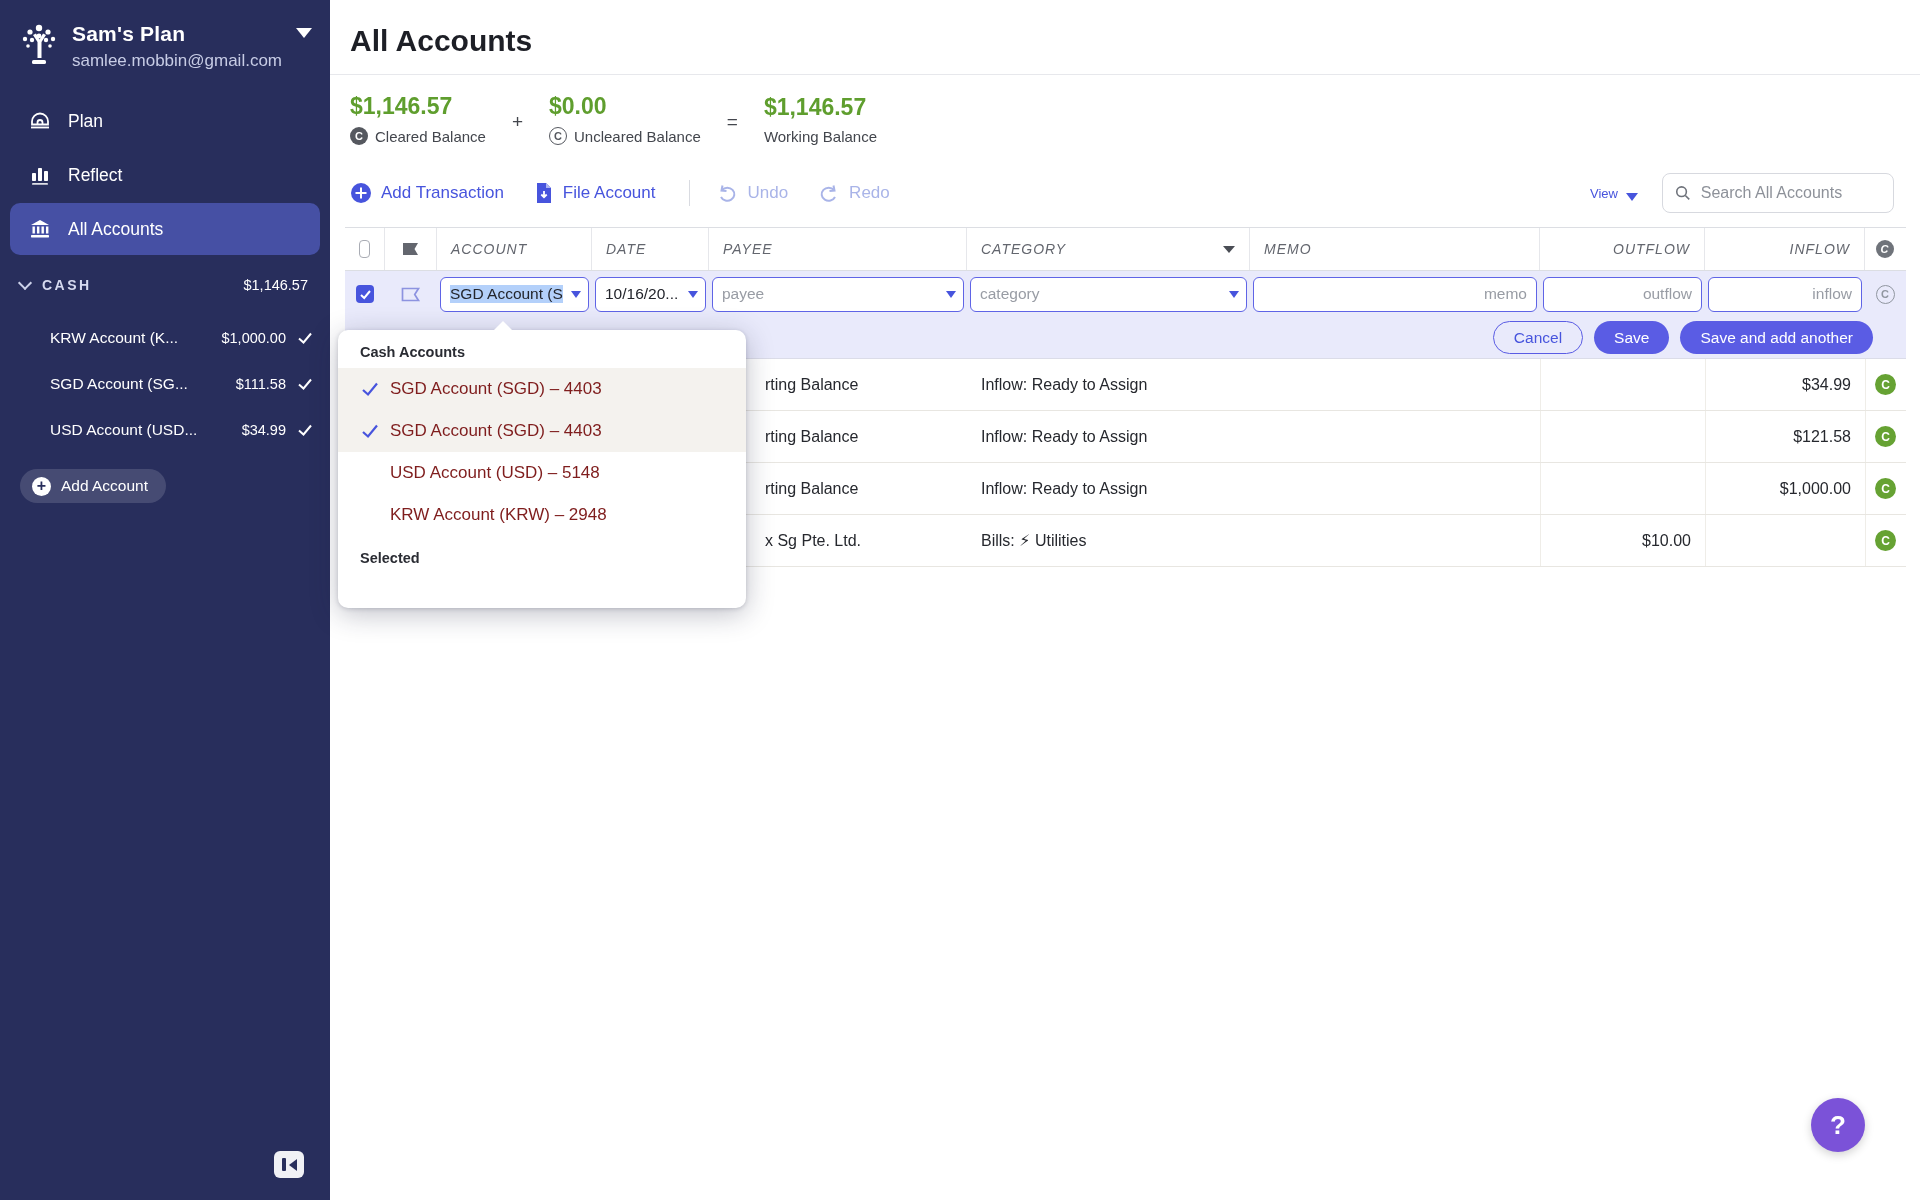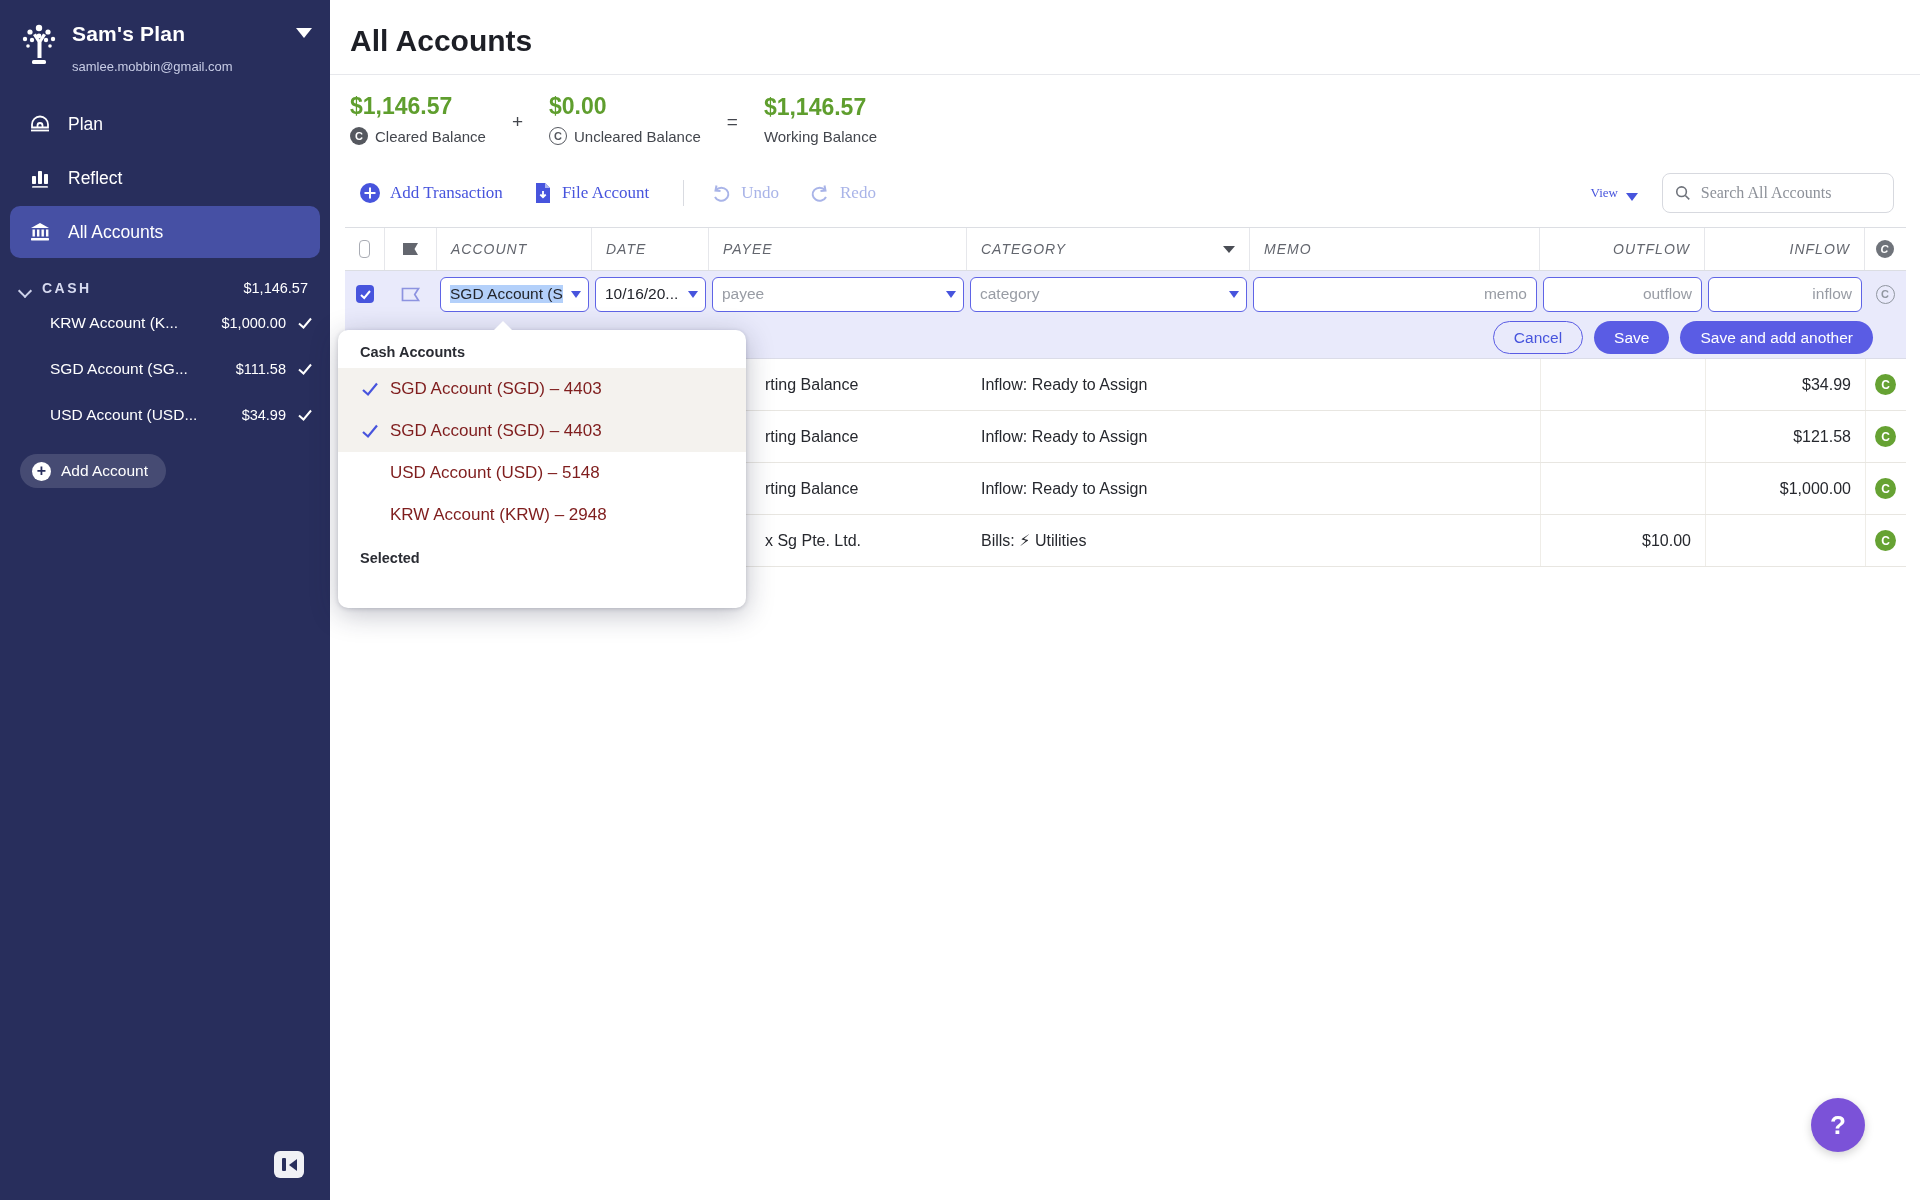--- a/index.html
+++ b/index.html
@@ -5,29 +5,29 @@
   * { margin:0; padding:0; box-sizing:border-box; }
   html,body { width:1920px; height:1200px; overflow:hidden;
     font-family:"Liberation Sans","DejaVu Sans",sans-serif; background:#fff; color:#23252c; }
   .app { display:flex; width:1920px; height:1200px; }
 
   
   .sidebar { position:relative; width:330px; height:1200px; background:#282e5c; color:#fff; flex:0 0 330px; }
   .sb-header { display:flex; align-items:flex-start; padding:20px 16px 10px 18px; position:relative; }
   .sb-logo { width:42px; height:46px; margin-right:12px; flex:0 0 auto; }
   .sb-plan-name { font-size:21px; font-weight:bold; letter-spacing:.2px; margin-top:2px; }
-  .sb-plan-email { font-size:13px; color:#c7cce5; margin-top:13px; }
+  .sb-plan-email { font-size:17px; color:#c7cce5; margin-top:5px; }
   .sb-chevron { position:absolute; right:18px; top:28px; width:0; height:0;
     border-left:8px solid transparent; border-right:8px solid transparent; border-top:10px solid #fff; }
   .sb-nav { margin-top:14px; }
   .sb-item { display:flex; align-items:center; gap:16px; height:52px; margin:2px 10px; padding:0 18px;
     font-size:17.5px; border-radius:10px; cursor:pointer; }
   .sb-item.active { background:#4650a4; }
   .sb-item svg { width:24px; height:24px; flex:0 0 auto; }
-  .sb-cash-row { display:flex; align-items:flex-end; margin:22px 22px 4px 20px; color:#cdd2ea; }
+  .sb-cash-row { display:flex; align-items:center; margin:22px 22px 22px 20px; color:#cdd2ea; }
   .sb-cash-row .caret { width:10px; height:10px; border-left:2px solid #cdd2ea; border-bottom:2px solid #cdd2ea;
     transform:rotate(-45deg); margin-right:12px; margin-top:-4px; }
   .sb-cash-label { font-size:14px; letter-spacing:2.5px; font-weight:bold; color:#d6daf0; }
   .sb-cash-total { margin-left:auto; font-size:14.5px; color:#fff; }
   .sb-acct { display:flex; align-items:center; height:46px; padding:0 16px 0 50px; font-size:15.5px; cursor:pointer; }
   .sb-acct-name { white-space:nowrap; overflow:hidden; }
   .sb-acct-bal { margin-left:auto; font-size:14.5px; }
   .sb-acct-check { width:18px; height:18px; margin-left:10px; flex:0 0 auto; }
   .add-account-btn { display:inline-flex; align-items:center; gap:10px; margin:16px 0 0 20px; height:34px;
     padding:0 18px 0 12px; background:rgba(255,255,255,.14); border:none; border-radius:17px;
@@ -46,21 +46,21 @@
   .title-divider { border-bottom:1px solid #e7e8ec; }
   .balances { display:flex; align-items:center; gap:26px; padding:18px 0 20px 20px; }
   .bal-block { display:flex; flex-direction:column; gap:7px; }
   .bal-amount { font-size:23px; font-weight:bold; color:#5f9e2e; }
   .bal-label { display:flex; align-items:center; gap:7px; font-size:15px; color:#43464d; }
   .bal-op { font-size:19px; color:#43464d; margin-top:6px; }
   .c-filled { width:18px; height:18px; border-radius:50%; background:#55585f; color:#fff; font-size:11px;
     font-weight:bold; display:inline-flex; align-items:center; justify-content:center; }
   .c-outline { width:18px; height:18px; border-radius:50%; border:1.5px solid #55585f; color:#55585f;
     font-size:11px; font-weight:bold; display:inline-flex; align-items:center; justify-content:center; }
-  .toolbar { display:flex; align-items:center; padding:8px 26px 14px 29px;font-family:Liberation Serif, serif; }
+  .toolbar { display:flex; align-items:center; padding:8px 26px 14px 20px; }
   .tb-link { display:flex; align-items:center; gap:9px; font-size:17px; color:#4754dd; margin-right:30px; cursor:pointer; }
   .tb-sep { width:1px; height:26px; background:#d9dbe1; margin:0 26px 0 4px; }
   .tb-link.disabled { color:#a9b4e8; cursor:default; }
   .tb-right { margin-left:auto; display:flex; align-items:center; gap:24px; }
   .view-btn { display:flex; align-items:flex-end; gap:8px; font-size:13px; color:#4754dd; cursor:pointer; }
   .view-caret { width:0; height:0; border-left:6px solid transparent; border-right:6px solid transparent;
     border-top:8px solid #4754dd; }
   .search-box { display:flex; align-items:center; gap:10px; width:232px; height:40px; border:1px solid #d7d9df;
     border-radius:8px; padding:0 12px; background:#fff; }
   .search-box input { border:none; outline:none; font-size:16px; width:100%; color:#23252c;

